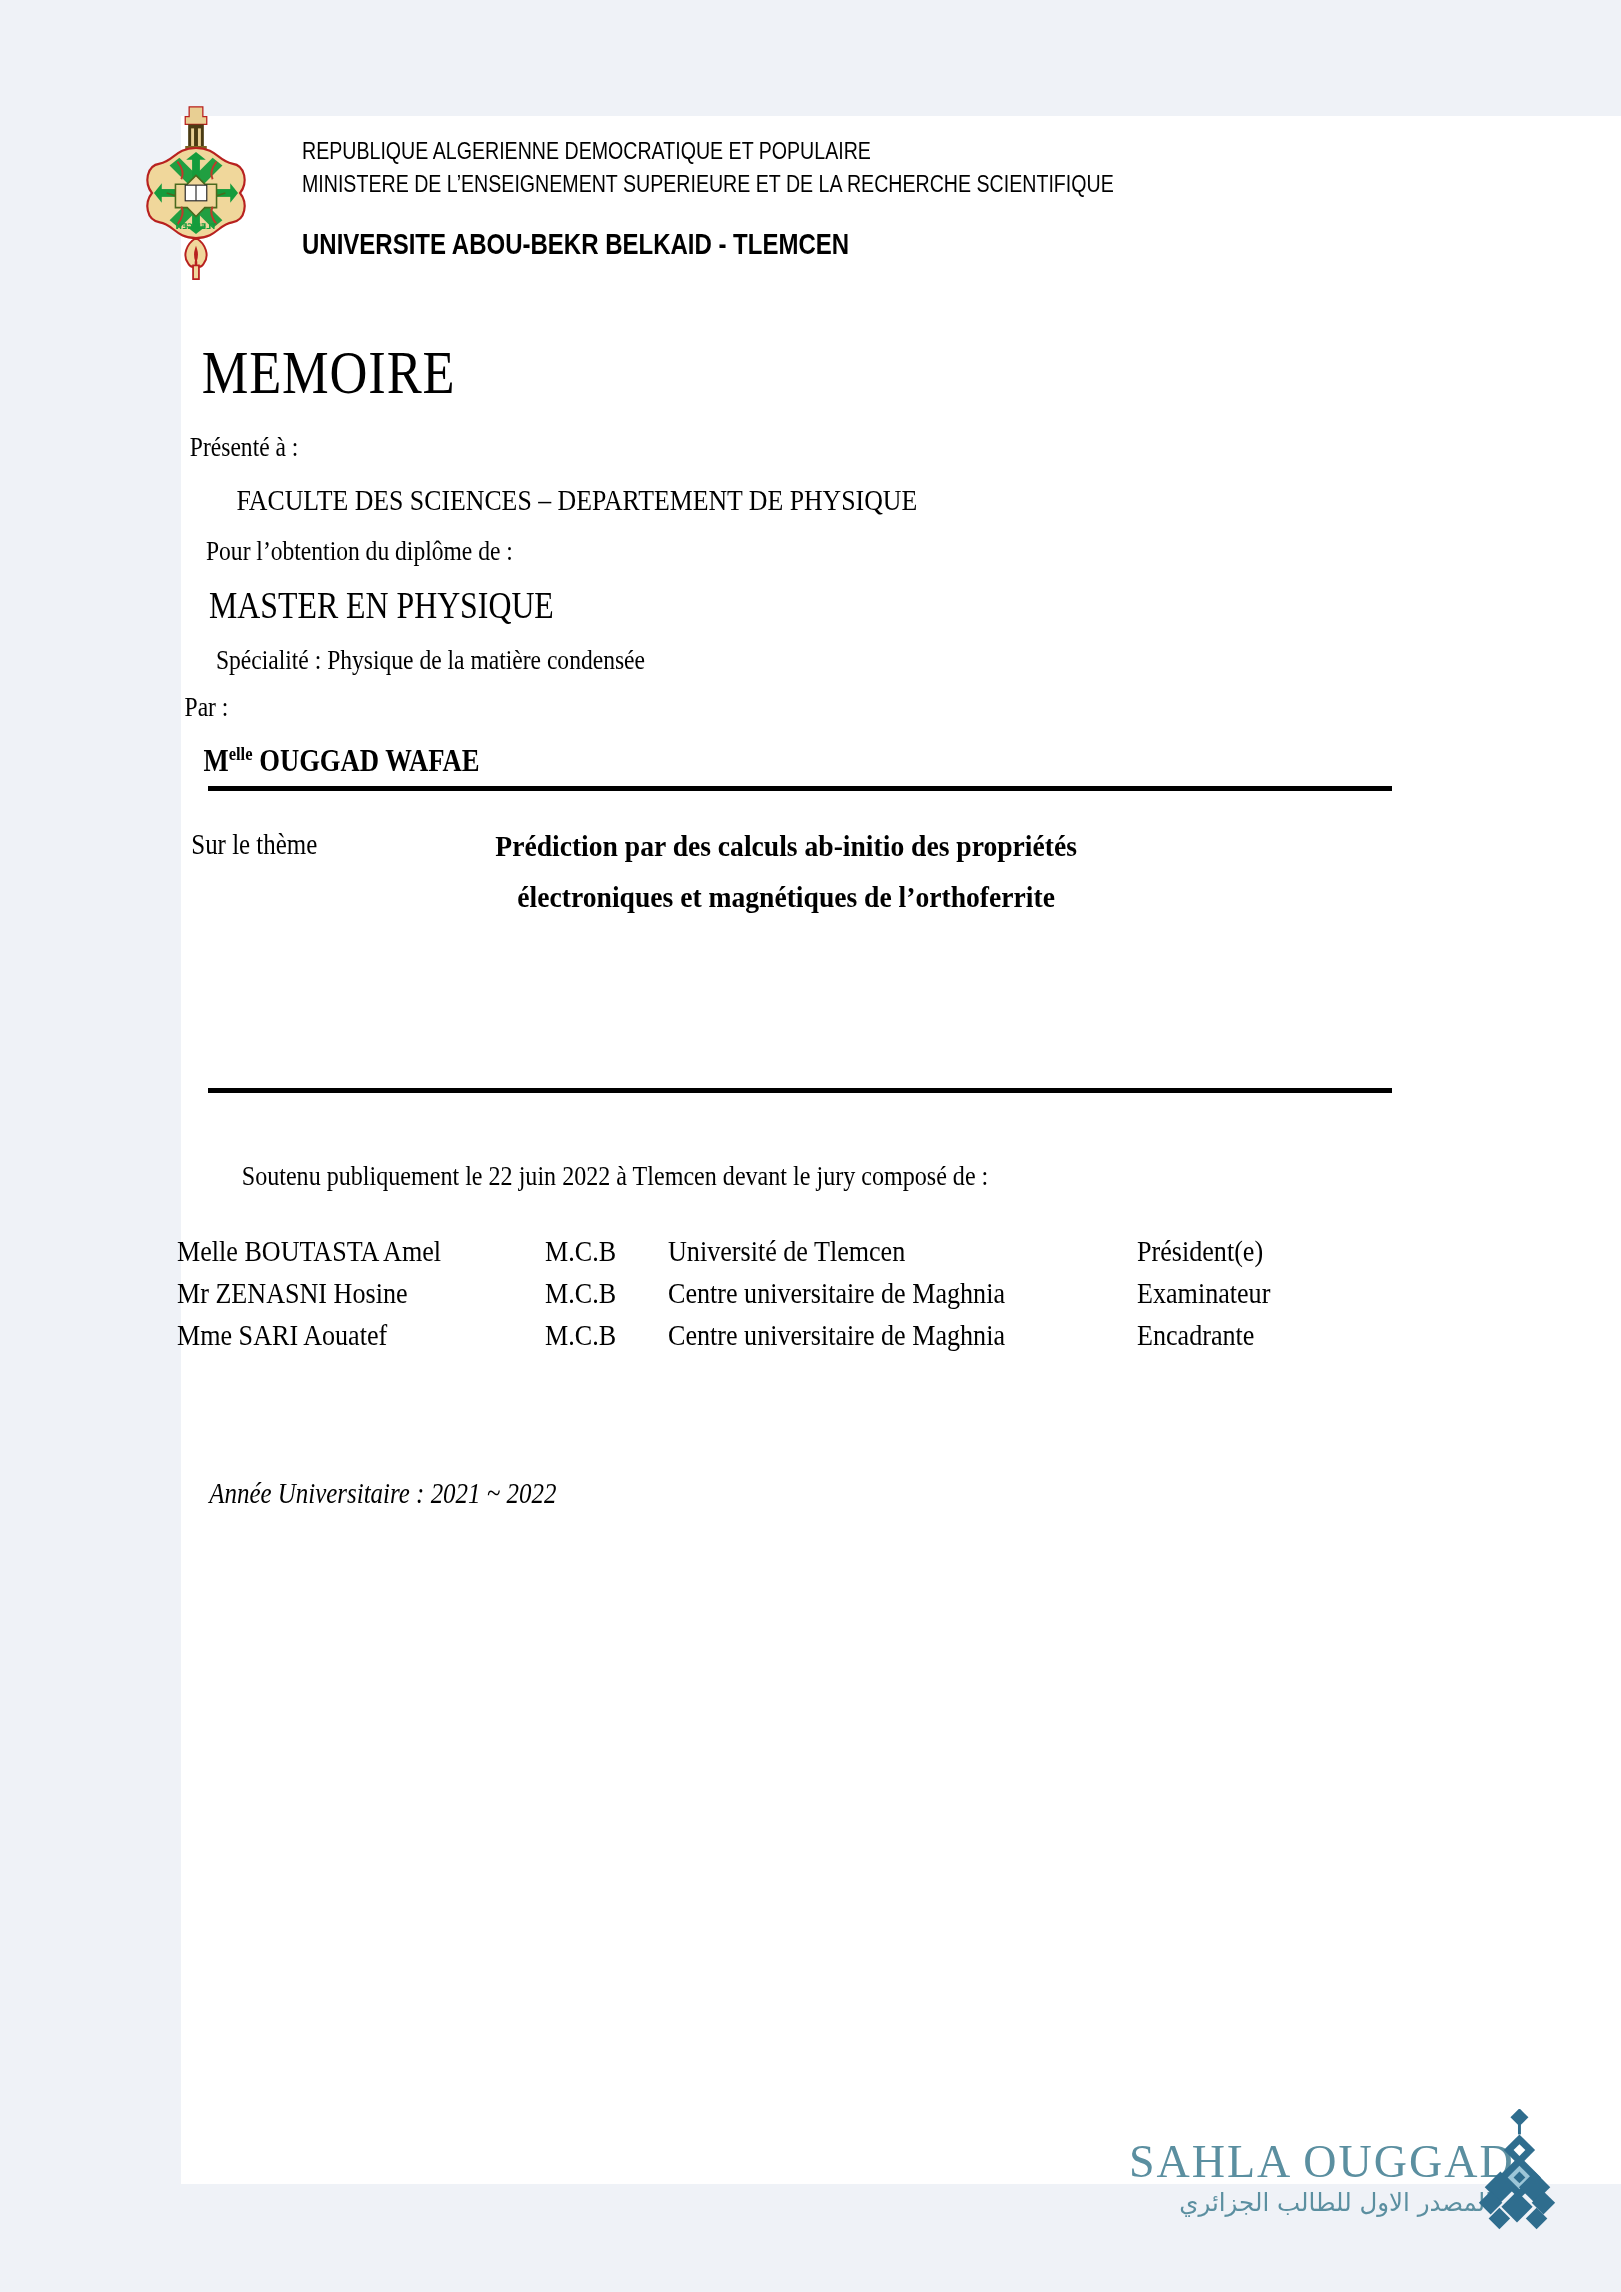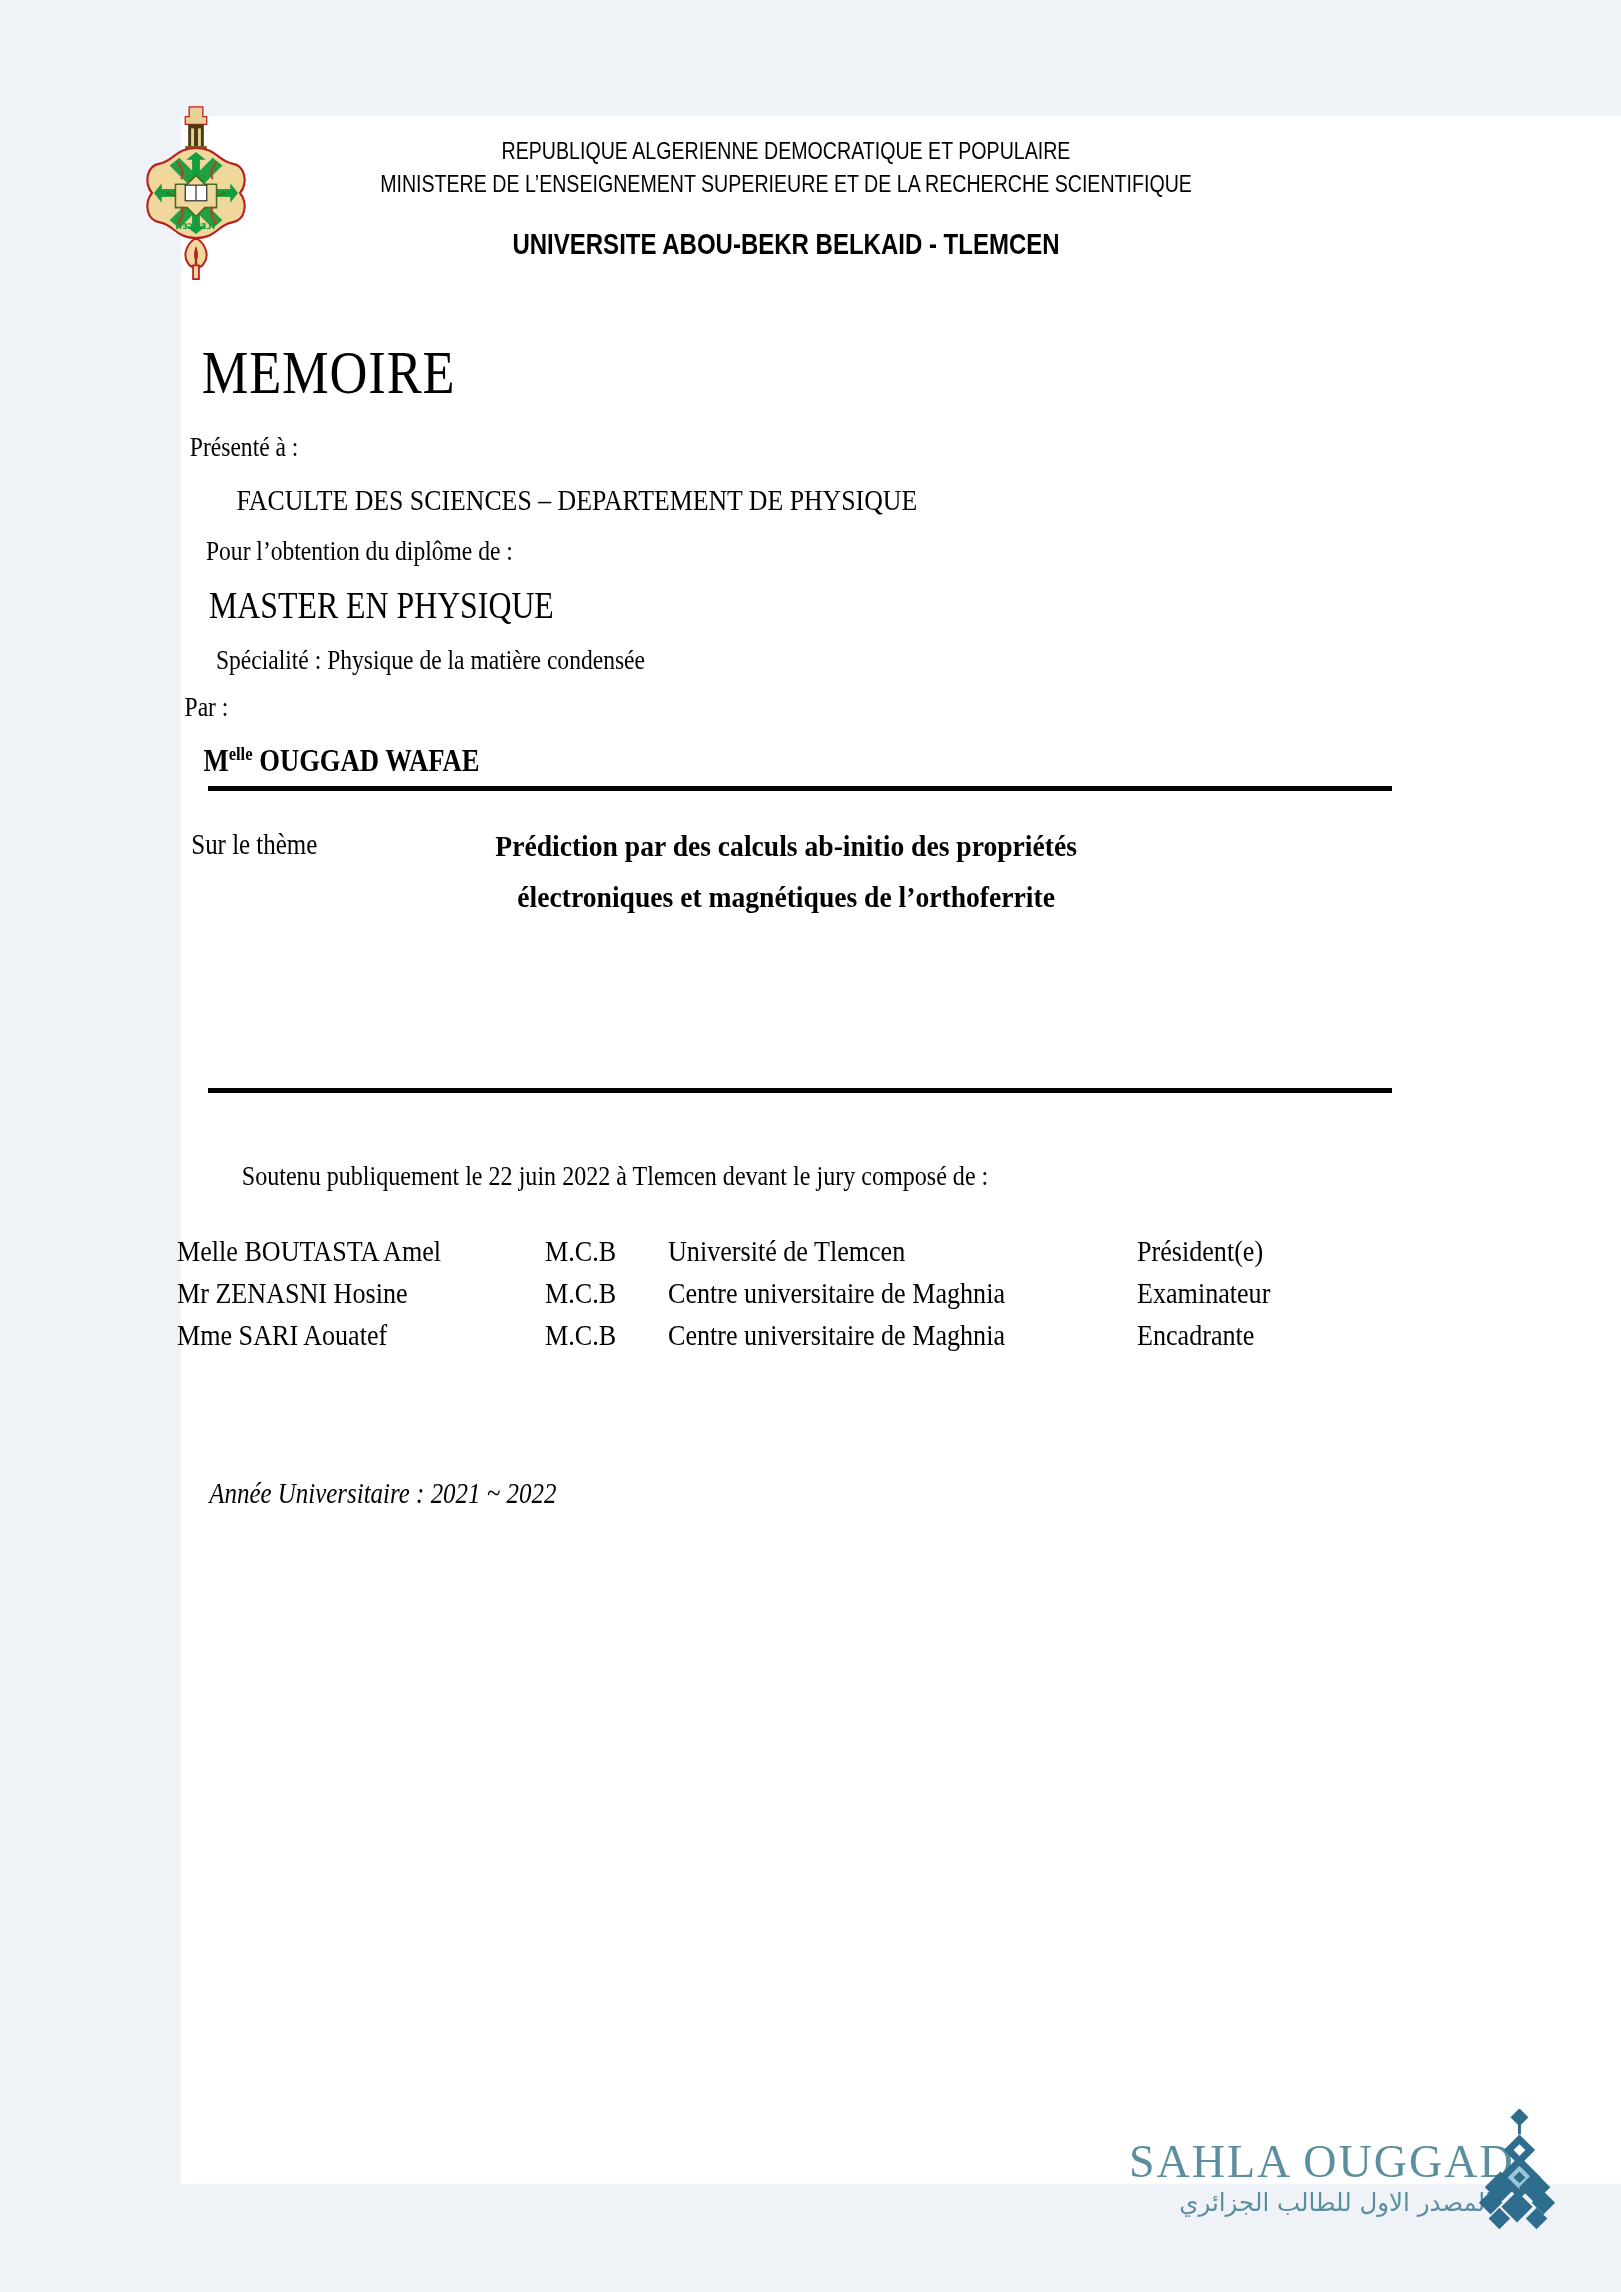--- a/index.html
+++ b/index.html
@@ -24,21 +24,20 @@
     height: 2068px;
     background: #ffffff;
   }
 
   
   .hdr-wrap {
     position: absolute;
     left: 0;
     top: 0;
     width: 1210px;   
-    text-align: center;
   }
   .hdr-line {
     font-family: "Liberation Sans Narrow", "Liberation Sans", sans-serif;
     font-stretch: condensed;
     transform: scaleX(0.80);
     transform-origin: center center;
     font-size: 24.5px;
     line-height: 33px;
     color: #000;
     white-space: nowrap;

